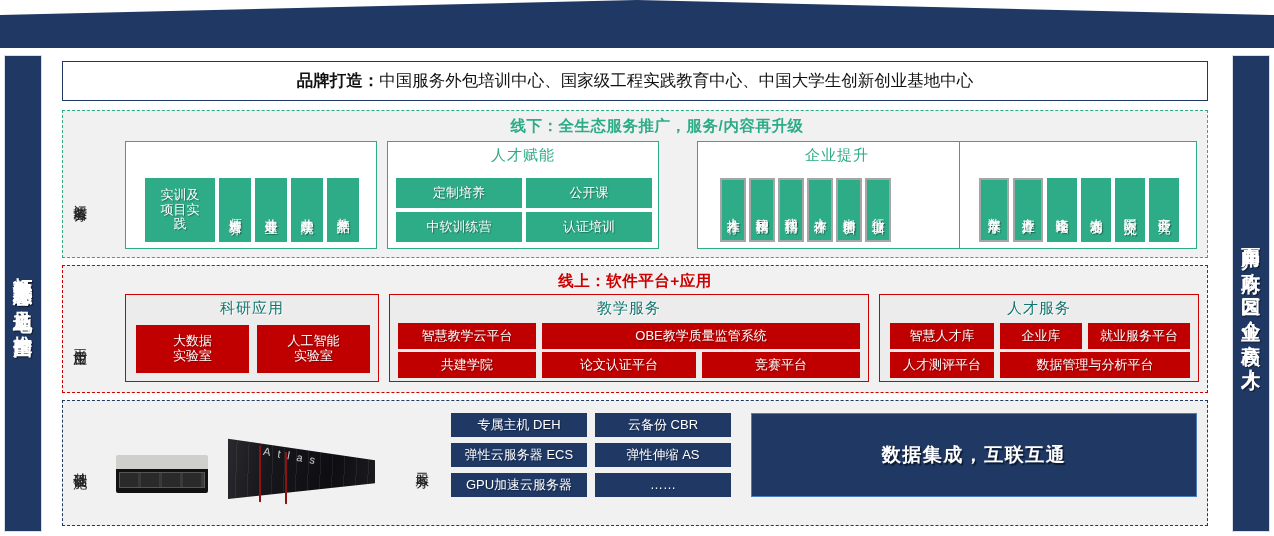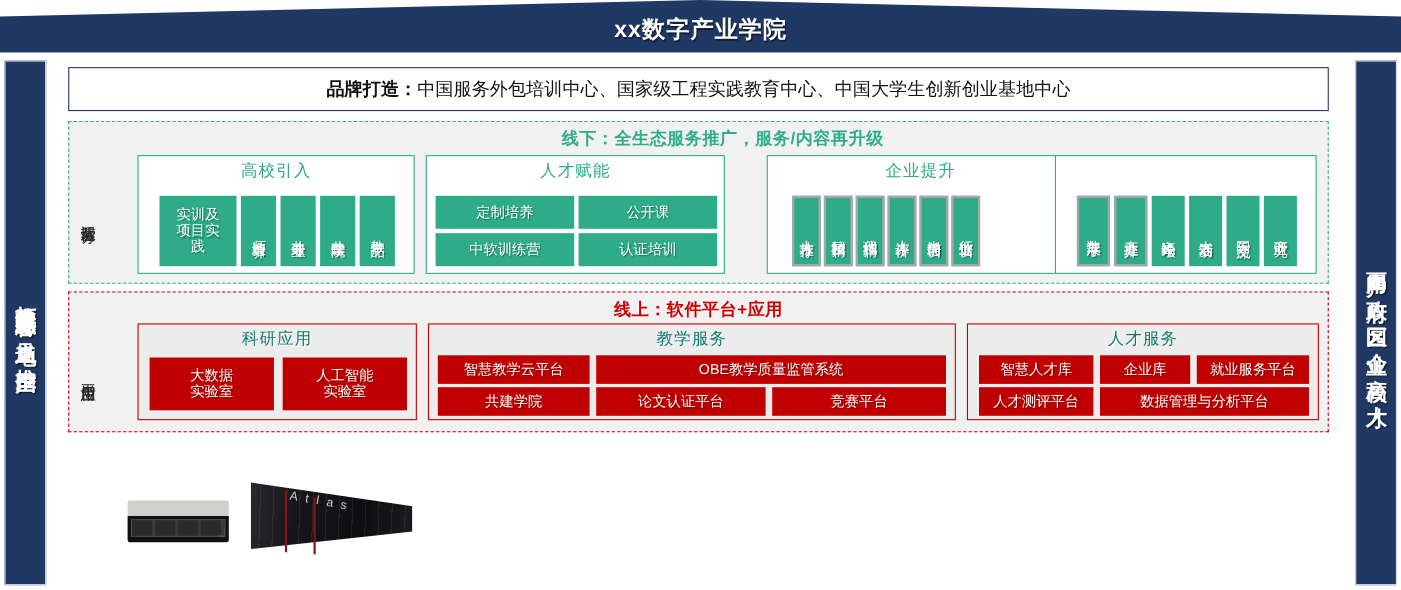--- a/index.html
+++ b/index.html
@@ -143,41 +143,39 @@
     color:#ffffff;font-size:19px;font-weight:bold;letter-spacing:1.5px;
     text-shadow:1.5px 1.5px 1px rgba(0,0,0,.55);
   }
 </style>
 </head>
 <body>
 
 <div class="stage">
 
   <div class="roof"></div>
-  <div class="roof-title">xx数字产业学院</div>
 
   <div class="pillar pillar-left">
     <span class="pillar-text">打造数字人才生态标杆 立足当地 推广全国</span>
   </div>
   <div class="pillar pillar-right">
     <span class="pillar-text">面向用户 政府 园区 企业 高校 人才</span>
   </div>
 
   <div class="main">
 
     <div class="brand-box">
       <span class="brand-text"><b>品牌打造：</b><span>中国服务外包培训中心、国家级工程实践教育中心、中国大学生创新创业基地中心</span></span>
     </div>
 
     <div class="band band-green">
       <div class="band-title g">线下：全生态服务推广，服务/内容再升级</div>
       <div class="band-label" style="top:30px;height:110px;">运营服务</div>
       <div id="offline-groups">
           <div class="group group-green" style="left: 62px; top: 30px; width: 252px; height: 108px;">
-            <div class="group-head">高校引入</div>
             <div class="chip chip-green" style="left: 19px; top: 36px; width: 70px; height: 64px; white-space: pre;">实训及
 项目实
 践</div>
             <div class="chip chip-green chip-v" style="left: 93px; top: 36px; width: 32px; height: 64px; white-space: pre; font-size: 13px;">师资培养</div>
             <div class="chip chip-green chip-v" style="left: 129px; top: 36px; width: 32px; height: 64px; white-space: pre; font-size: 13px;">共建专业</div>
             <div class="chip chip-green chip-v" style="left: 165px; top: 36px; width: 32px; height: 64px; white-space: pre; font-size: 13px;">共建学院</div>
             <div class="chip chip-green chip-v" style="left: 201px; top: 36px; width: 32px; height: 64px; white-space: pre; font-size: 13px;">教学产品</div>
           </div>
           <div class="group group-green" style="left: 324px; top: 30px; width: 272px; height: 108px;">
             <div class="group-head">人才赋能</div>
@@ -229,20 +227,33 @@
             <div class="group-head">人才服务</div>
             <div class="chip chip-red" style="left: 10px; top: 28px; width: 104px; height: 26px; white-space: pre; font-size: 13px;">智慧人才库</div>
             <div class="chip chip-red" style="left: 120px; top: 28px; width: 82px; height: 26px; white-space: pre; font-size: 13px;">企业库</div>
             <div class="chip chip-red" style="left: 208px; top: 28px; width: 102px; height: 26px; white-space: pre; font-size: 13px;">就业服务平台</div>
             <div class="chip chip-red" style="left: 10px; top: 57px; width: 104px; height: 26px; white-space: pre; font-size: 13px;">人才测评平台</div>
             <div class="chip chip-red" style="left: 120px; top: 57px; width: 190px; height: 26px; white-space: pre; font-size: 13px;">数据管理与分析平台</div>
           </div>
         </div>
     </div>
 
+    <div class="band band-navy">
+      <div class="band-label" style="top:14px;height:96px;">基础设施</div>
+      <div id="infra-content">
+          <div class="band-label" style="left: 352px; top: 14px; height: 96px; font-size: 14px;">云服务</div>
+          <div class="chip chip-navy" style="left: 388px; top: 12px; width: 136px; height: 24px; font-size: 13px;">专属主机 DEH</div>
+          <div class="chip chip-navy" style="left: 532px; top: 12px; width: 136px; height: 24px; font-size: 13px;">云备份 CBR</div>
+          <div class="chip chip-navy" style="left: 388px; top: 42px; width: 136px; height: 24px; font-size: 13px;">弹性云服务器 ECS</div>
+          <div class="chip chip-navy" style="left: 532px; top: 42px; width: 136px; height: 24px; font-size: 13px;">弹性伸缩 AS</div>
+          <div class="chip chip-navy" style="left: 388px; top: 72px; width: 136px; height: 24px; font-size: 13px;">GPU加速云服务器</div>
+          <div class="chip chip-navy" style="left: 532px; top: 72px; width: 136px; height: 24px; font-size: 13px;">……</div>
+          <div class="datahub" style="left: 688px; top: 12px; width: 446px; height: 84px;">数据集成，互联互通</div>
+        </div>
+    </div>
 
   </div>
 
   <div class="srv-small">
       <span class="led"></span>
     </div>
   <div class="atlas">
     <div class="body"></div>
     <div class="stripes"></div>
     <div class="red1"></div>

